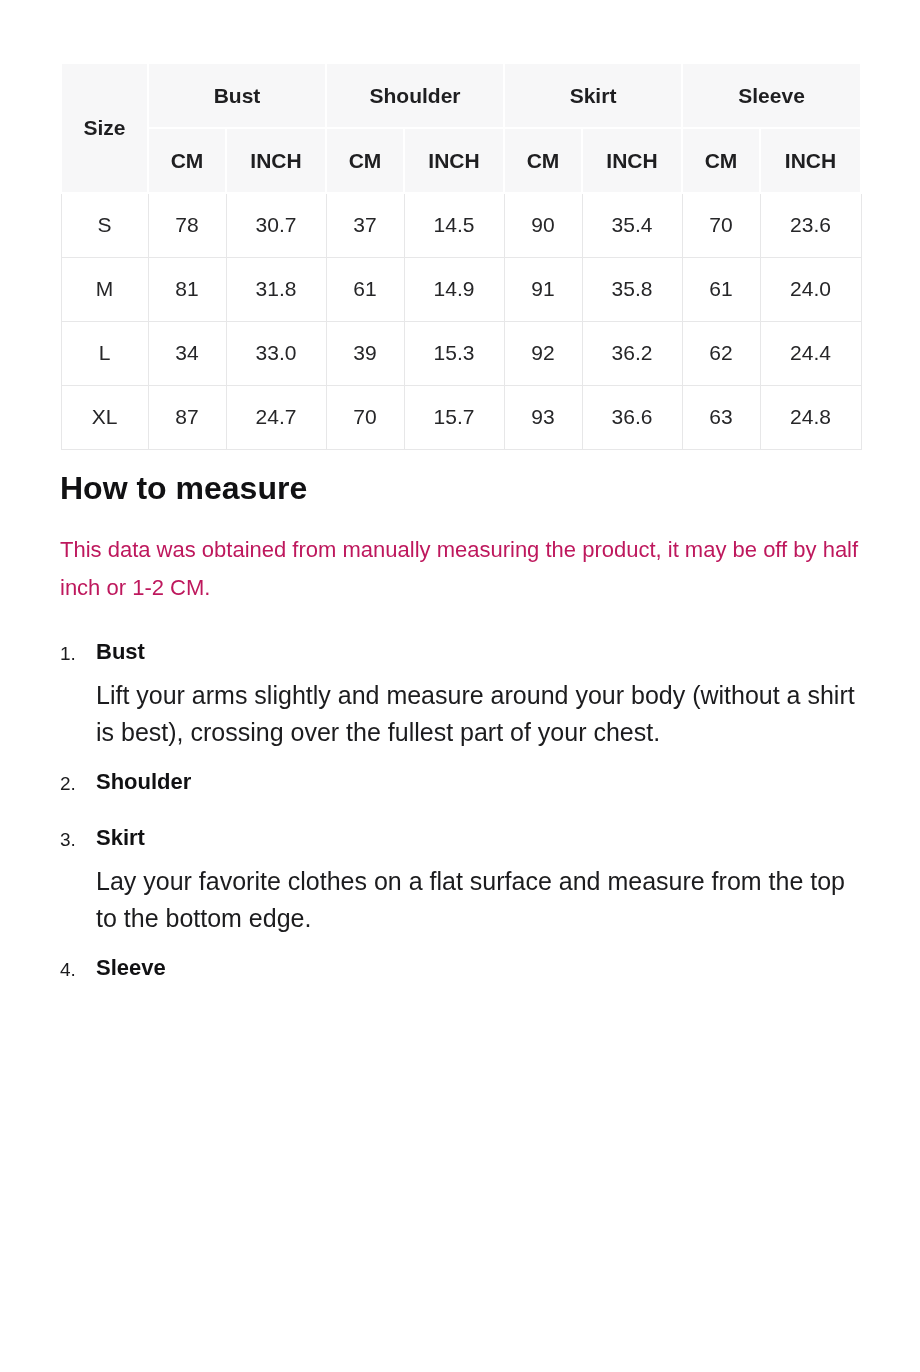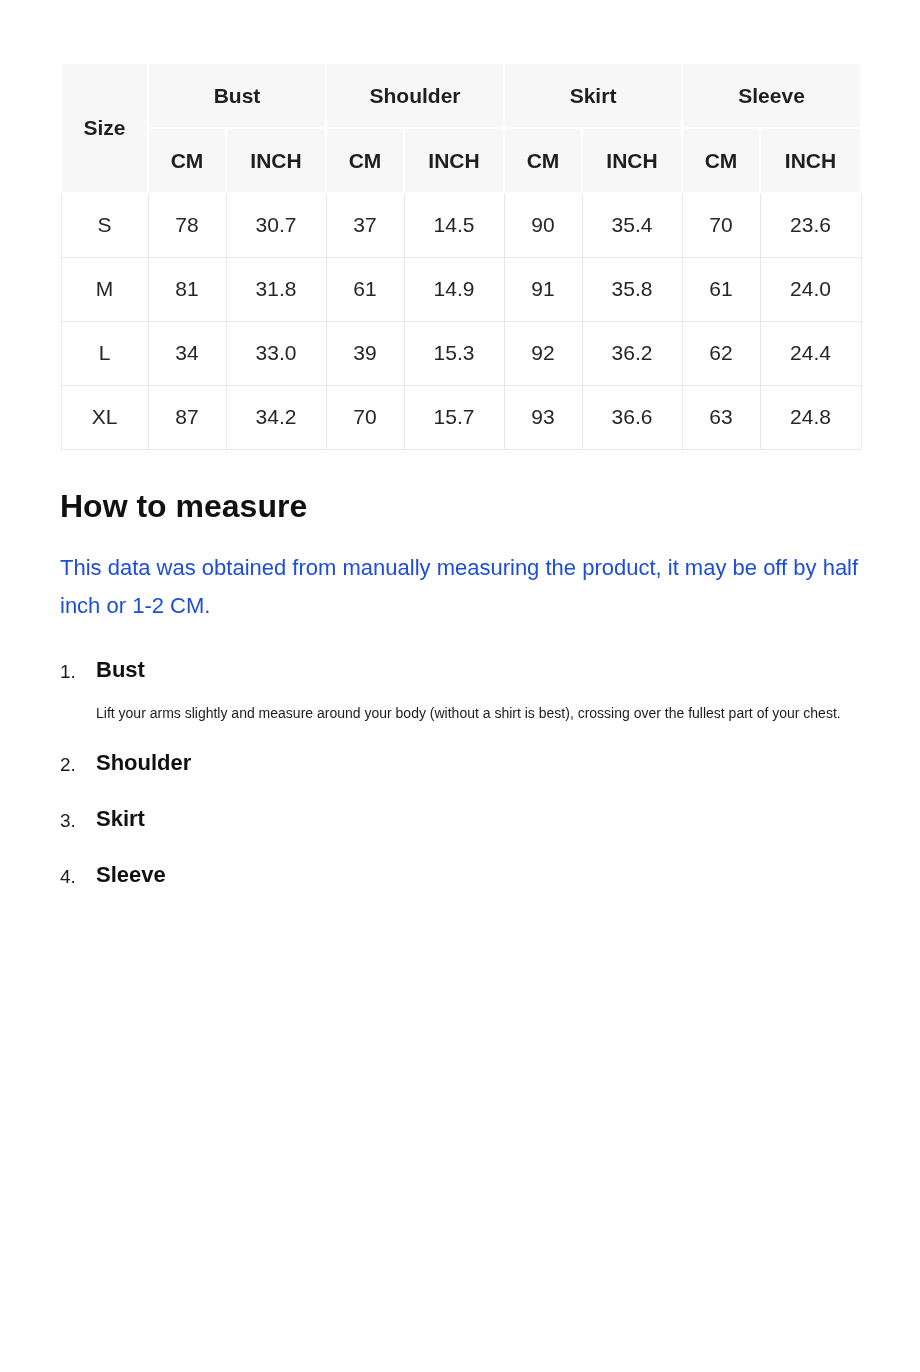--- a/index.html
+++ b/index.html
@@ -37,32 +37,32 @@
     background: #ffffff;
     border: 1px solid #e7e7e8;
     height: 64px;
     text-align: center;
     vertical-align: middle;
     font-weight: normal;
     color: #262628;
   }
 
   
-  .howto { margin-top: 38px; }
+  .howto { margin-top: 20px; }
   .howto h2 {
     font-size: 32px;
     font-weight: bold;
     color: #111113;
     margin-bottom: 24px;
     letter-spacing: 0;
   }
   .howto .intro {
     font-size: 22px;
     line-height: 38px;
-    color: #1d4ed8;
+    color: #be185d;
     max-width: 800px;
   }
   ol.steps {
     list-style: none;
     margin-top: 30px;
   }
   ol.steps li {
     display: grid;
     grid-template-columns: 36px 1fr;
     margin-bottom: 16px;
@@ -81,21 +81,21 @@
     grid-row: 1;
     font-size: 22px;
     line-height: 30px;
     font-weight: bold;
     color: #111113;
     margin-bottom: 10px;
   }
   ol.steps p {
     grid-column: 2;
     grid-row: 2;
-    font-size: 14px;
+    font-size: 25px;
     line-height: 37px;
     color: #1c1c1e;
   }
 </style>
 </head>
 <body>
 
 <div class="page">
 
   <table class="size-chart">
@@ -159,21 +159,21 @@
           <td>39</td>
           <td>15.3</td>
           <td>92</td>
           <td>36.2</td>
           <td>62</td>
           <td>24.4</td>
         </tr>
         <tr>
           <th>XL</th>
           <td>87</td>
-          <td>34.2</td>
+          <td>24.7</td>
           <td>70</td>
           <td>15.7</td>
           <td>93</td>
           <td>36.6</td>
           <td>63</td>
           <td>24.8</td>
         </tr>
       </tbody>
   </table>
 
@@ -186,20 +186,21 @@
           <h3>Bust</h3>
           <p>Lift your arms slightly and measure around your body (without a shirt is best), crossing over the fullest part of your chest.</p>
         </li>
         <li>
           <span class="num">2.</span>
           <h3>Shoulder</h3>
         </li>
         <li>
           <span class="num">3.</span>
           <h3>Skirt</h3>
+          <p>Lay your favorite clothes on a flat surface and measure from the top to the bottom edge.</p>
         </li>
         <li>
           <span class="num">4.</span>
           <h3>Sleeve</h3>
         </li>
       </ol>
   </section>
 
 </div>
 

